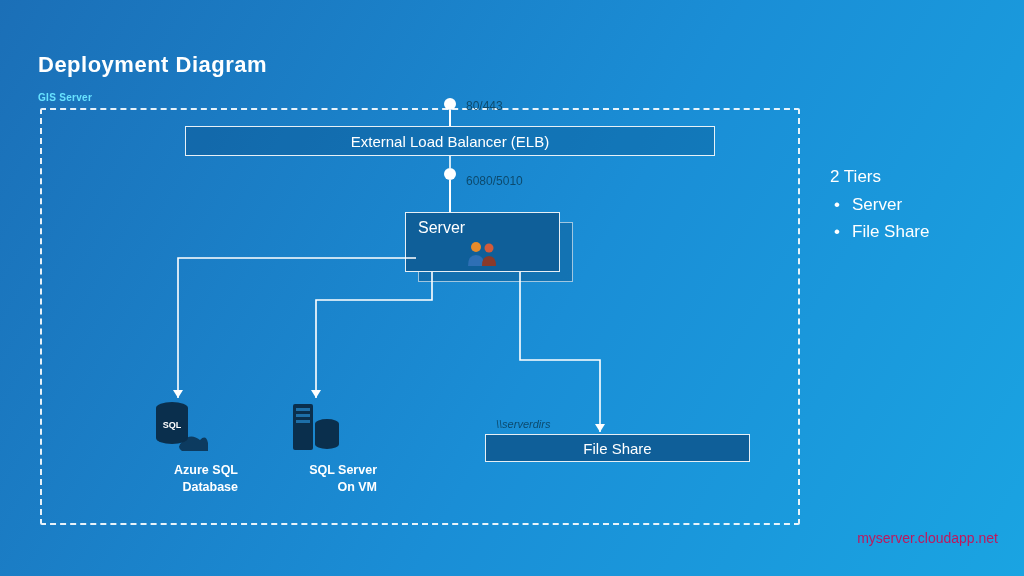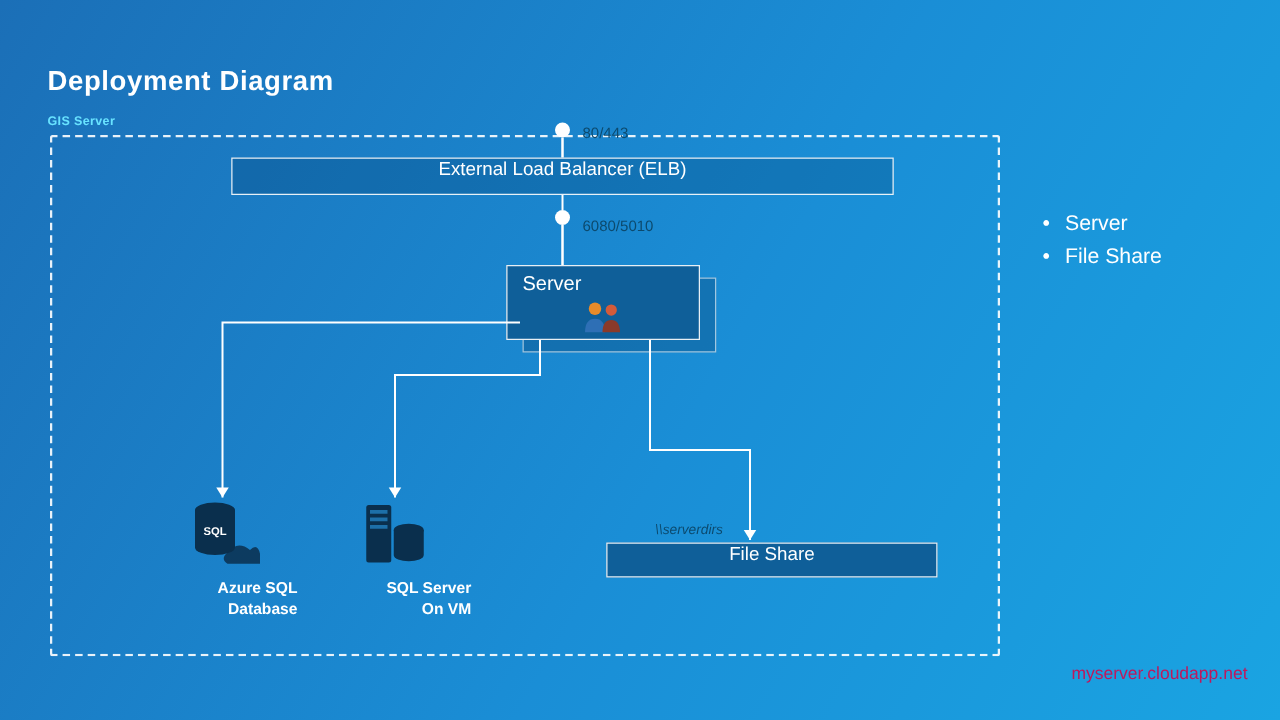--- a/index.html
+++ b/index.html
@@ -24,21 +24,21 @@
     width: 760px; height: 417px;
     border: 2px dashed rgba(255,255,255,.9);
     border-radius: 2px;
   }
   
   .box {
     position: absolute;
     background: rgba(0, 60, 110, .28);
     border: 1.5px solid rgba(255,255,255,.9);
     color: #fff; font-size: 15px;
-    display: flex; align-items: flex-start; justify-content: center;
+    display: flex; align-items: center; justify-content: center;
   }
   .box.elb { left: 185px; top: 126px; width: 530px; height: 30px; }
   .box.server-shadow { left: 418px; top: 222px; width: 155px; height: 60px; background: rgba(0,40,80,.25); border-color: rgba(255,255,255,.6); }
   .box.server { left: 405px; top: 212px; width: 155px; height: 60px; background: #0f5f99; }
   .box.fileshare { left: 485px; top: 434px; width: 265px; height: 28px; background: #0f5f99; }
   .server-label { position: absolute; top: 6px; left: 12px; font-size: 16px; }
   .people {
     position: absolute; bottom: 5px; left: 50%; transform: translateX(-50%);
     width: 38px; height: 26px;
   }
@@ -52,21 +52,21 @@
   }
   .port-top  { left: 444px; top: 98px; }
   .port-top-stem { left: 449px; top: 110px; height: 16px; }
   .port-mid  { left: 444px; top: 168px; }
   .port-mid-stem { left: 449px; top: 180px; height: 32px; }
   .port-label {
     position: absolute; font-size: 12px; color: #0c4a6e;
   }
   .pl1 { left: 466px; top: 99px; }
   .pl2 { left: 466px; top: 174px; }
-  .pl3 { left: 524px; top: 418px; font-size: 11px; font-style: italic; }
+  .pl3 { left: 496px; top: 418px; font-size: 11px; font-style: italic; }
   
   svg.wires { position: absolute; left: 0; top: 0; width: 1024px; height: 576px; pointer-events:none; }
   .wire { stroke: #fff; stroke-width: 1.6; fill: none; }
   .head { fill: #fff; }
   
   .cap { position: absolute; width: 120px; text-align: right; font-size: 12.5px; font-weight: 600; line-height: 1.35; }
   .cap1 { left: 118px; top: 462px; }
   .cap2 { left: 257px; top: 462px; }
   .iconwrap { position: absolute; width: 60px; height: 55px; }
   .iconwrap.db   { left: 148px; top: 400px; }
@@ -152,19 +152,20 @@
 <div class="cap cap1">
   <span>Azure SQL</span><br>
   <span>Database</span>
 </div>
 <div class="cap cap2">
   <span>SQL Server</span><br>
   <span>On VM</span>
 </div>
 
 <div class="notes">
+  <div>2 Tiers</div>
   <ul>
     <li>Server</li>
     <li>File Share</li>
   </ul>
 </div>
 
 <div class="footer">myserver.cloudapp.net</div>
 
 </body></html>

